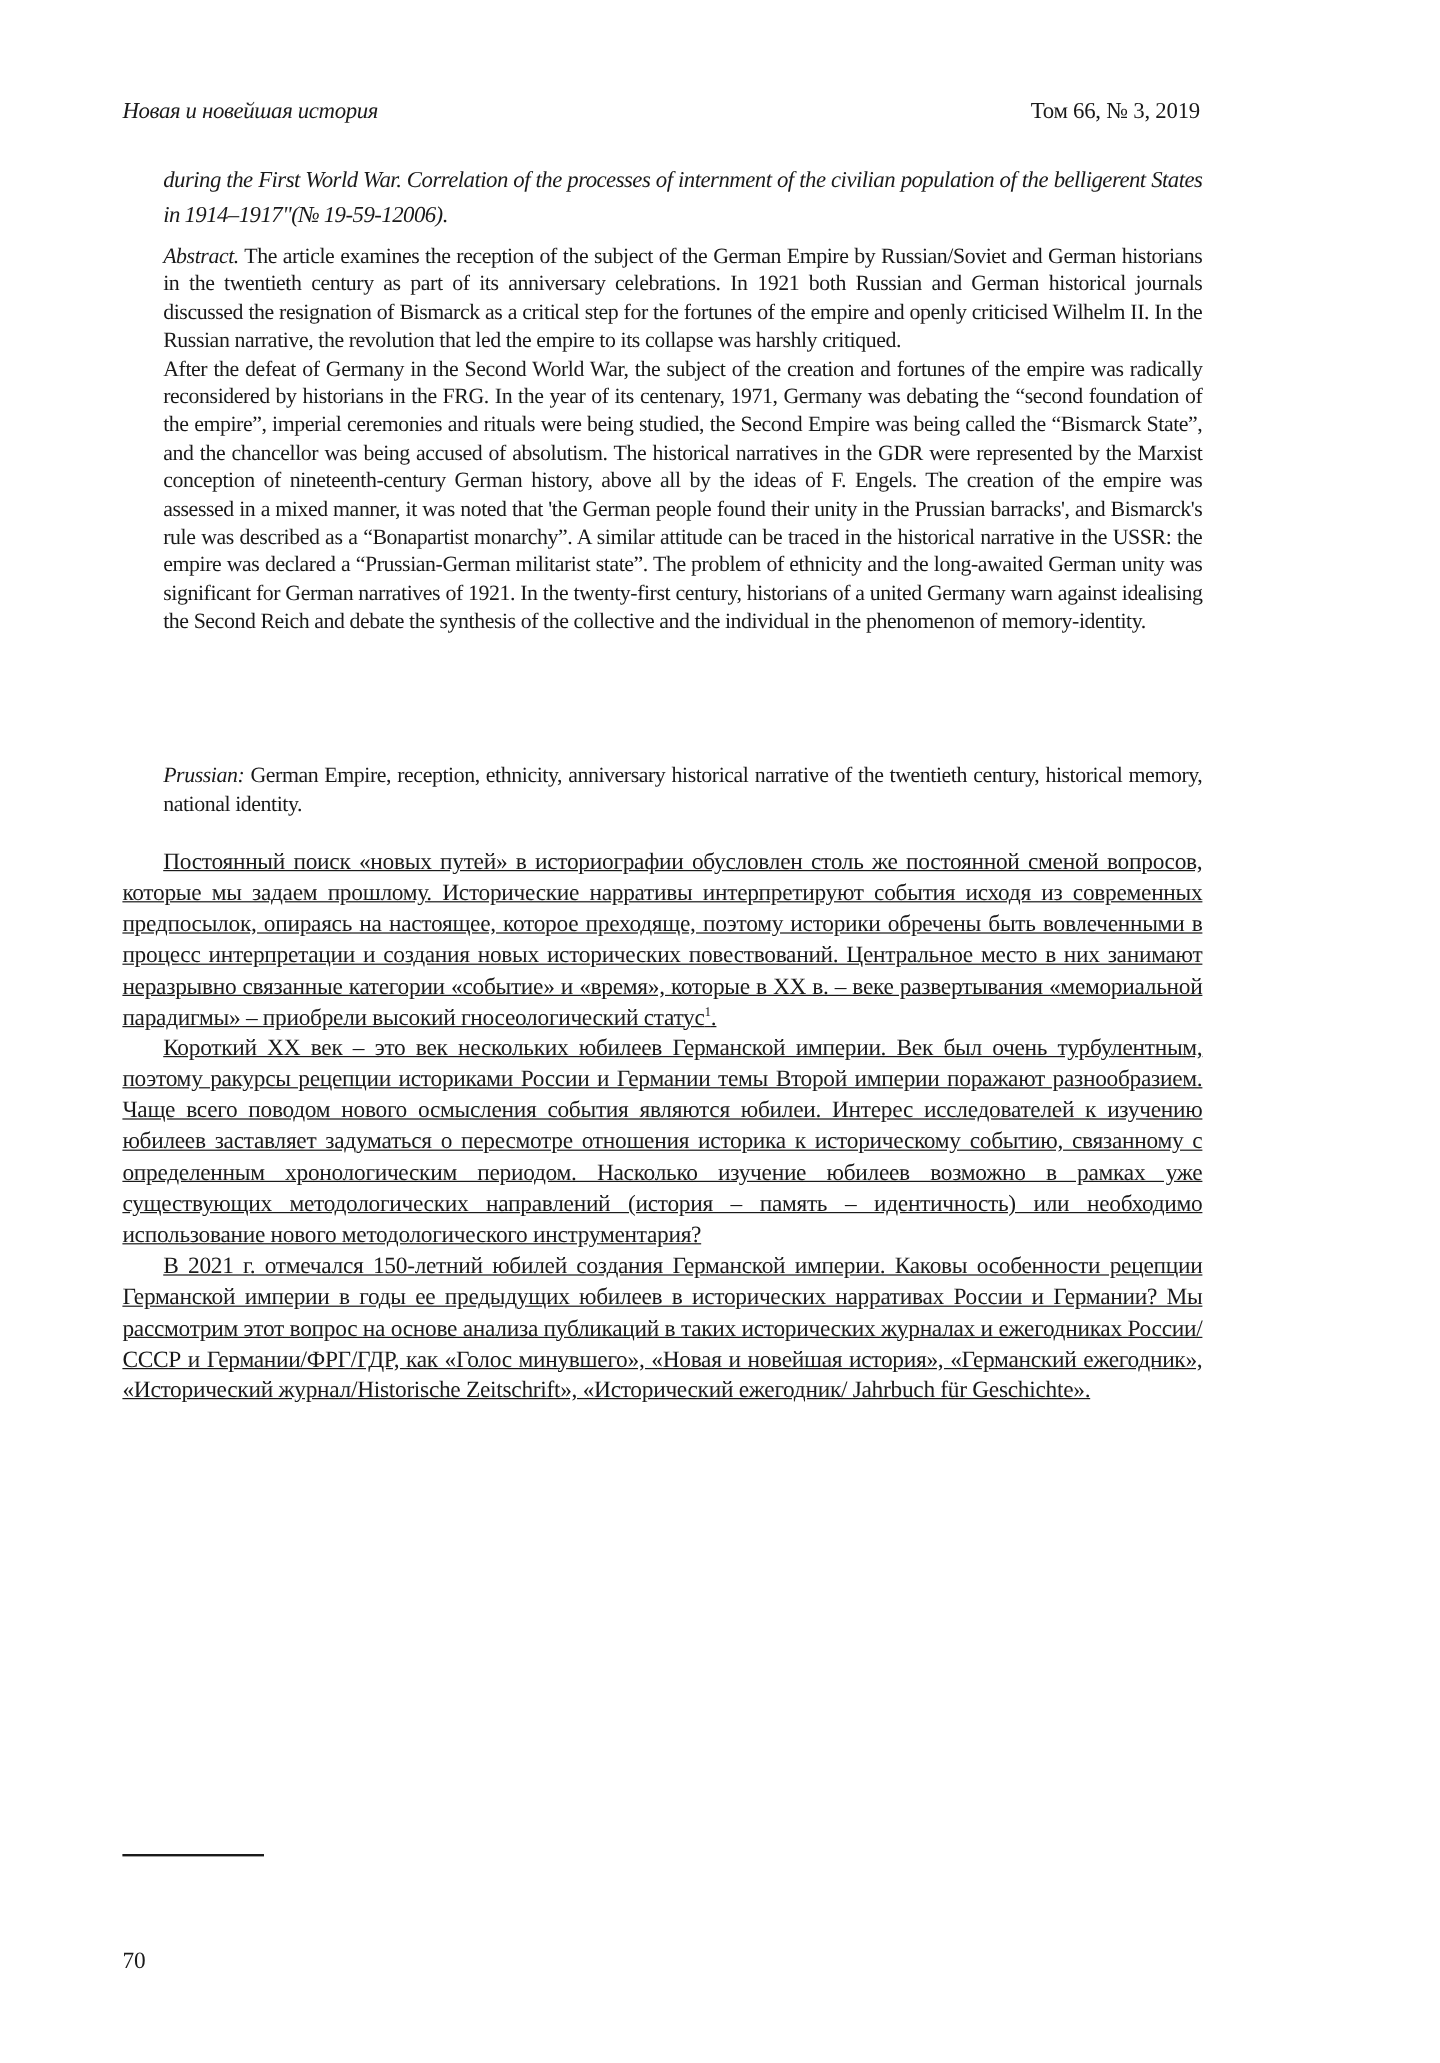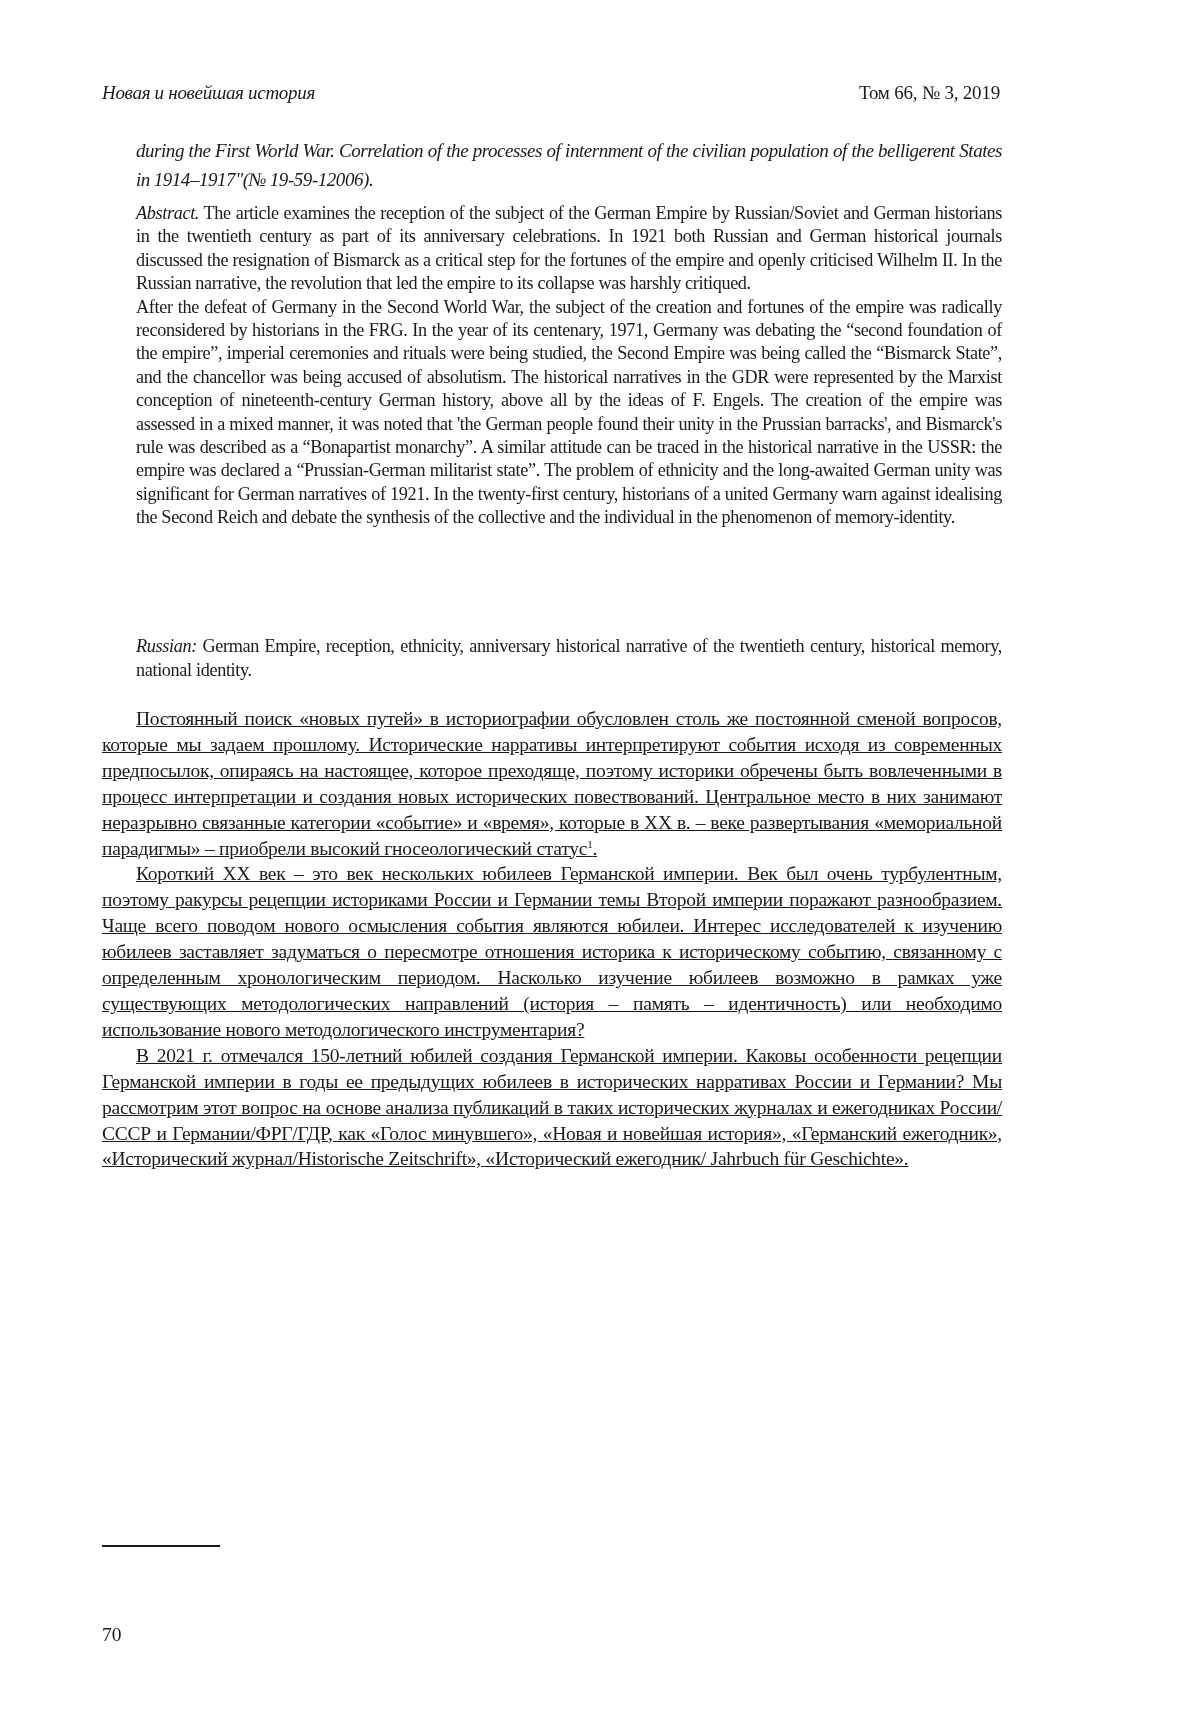--- a/index.html
+++ b/index.html
@@ -152,21 +152,21 @@
     <span class="issue">Том 66, № 3, 2019</span>
   </div>
 
   <div class="grant">during the First World War. Correlation of the processes of internment of the civilian population of the belligerent States in 1914–1917"(№ 19-59-12006).</div>
 
   <div class="abstract">
     <p><span class="label">Abstract.</span><span> The article examines the reception of the subject of the German Empire by Russian/Soviet and German historians in the twentieth century as part of its anniversary celebrations. In 1921 both Russian and German historical journals discussed the resignation of Bismarck as a critical step for the fortunes of the empire and openly criticised Wilhelm II. In the Russian narrative, the revolution that led the empire to its collapse was harshly critiqued.</span></p>
     <p>After the defeat of Germany in the Second World War, the subject of the creation and fortunes of the empire was radically reconsidered by historians in the FRG. In the year of its centenary, 1971, Germany was debating the “second foundation of the empire”, imperial ceremonies and rituals were being studied, the Second Empire was being called the “Bismarck State”, and the chancellor was being accused of absolutism. The historical narratives in the GDR were represented by the Marxist conception of nineteenth-century German history, above all by the ideas of F. Engels. The creation of the empire was assessed in a mixed manner, it was noted that 'the German people found their unity in the Prussian barracks', and Bismarck's rule was described as a “Bonapartist monarchy”. A similar attitude can be traced in the historical narrative in the USSR: the empire was declared a “Prussian-German militarist state”. The problem of ethnicity and the long-awaited German unity was significant for German narratives of 1921. In the twenty-first century, historians of a united Germany warn against idealising the Second Reich and debate the synthesis of the collective and the individual in the phenomenon of memory-identity.</p>
   </div>
 
-  <div class="keywords"><span class="label">Russian:</span><span> German Empire, reception, ethnicity, anniversary historical narrative of the twentieth century, historical memory, national identity.</span></div>
+  <div class="keywords"><span class="label">Prussian:</span><span> German Empire, reception, ethnicity, anniversary historical narrative of the twentieth century, historical memory, national identity.</span></div>
 
   <div class="body-text">
     <p><span>Постоянный поиск «новых путей» в историографии обусловлен столь же постоянной сменой вопросов, которые мы задаем прошлому. Исторические нарративы интерпретируют события исходя из современных предпосылок, опираясь на настоящее, которое преходяще, поэтому историки обречены быть вовлеченными в процесс интерпретации и создания новых исторических повествований. Центральное место в них занимают неразрывно связанные категории «событие» и «время», которые в XX в. – веке развертывания «мемориальной парадигмы» – приобрели высокий гносеологический статус</span><sup class="fn">1</sup><span>.</span></p>
     <p>Короткий XX век – это век нескольких юбилеев Германской империи. Век был очень турбулентным, поэтому ракурсы рецепции историками России и Германии темы Второй империи поражают разнообразием. Чаще всего поводом нового осмысления события являются юбилеи. Интерес исследователей к изучению юбилеев заставляет задуматься о пересмотре отношения историка к историческому событию, связанному с определенным хронологическим периодом. Насколько изучение юбилеев возможно в рамках уже существующих методологических направлений (история – память – идентичность) или необходимо использование нового методологического инструментария?</p>
     <p>В 2021 г. отмечался 150-летний юбилей создания Германской империи. Каковы особенности рецепции Германской империи в годы ее предыдущих юбилеев в исторических нарративах России и Германии? Мы рассмотрим этот вопрос на основе анализа публикаций в таких исторических журналах и ежегодниках России/СССР и Германии/ФРГ/ГДР, как «Голос минувшего», «Новая и новейшая история», «Германский ежегодник», «Исторический журнал/Historische Zeitschrift», «Исторический ежегодник/ Jahrbuch für Geschichte».</p>
   </div>
 
   <div class="footnote-rule"></div>
 
 

